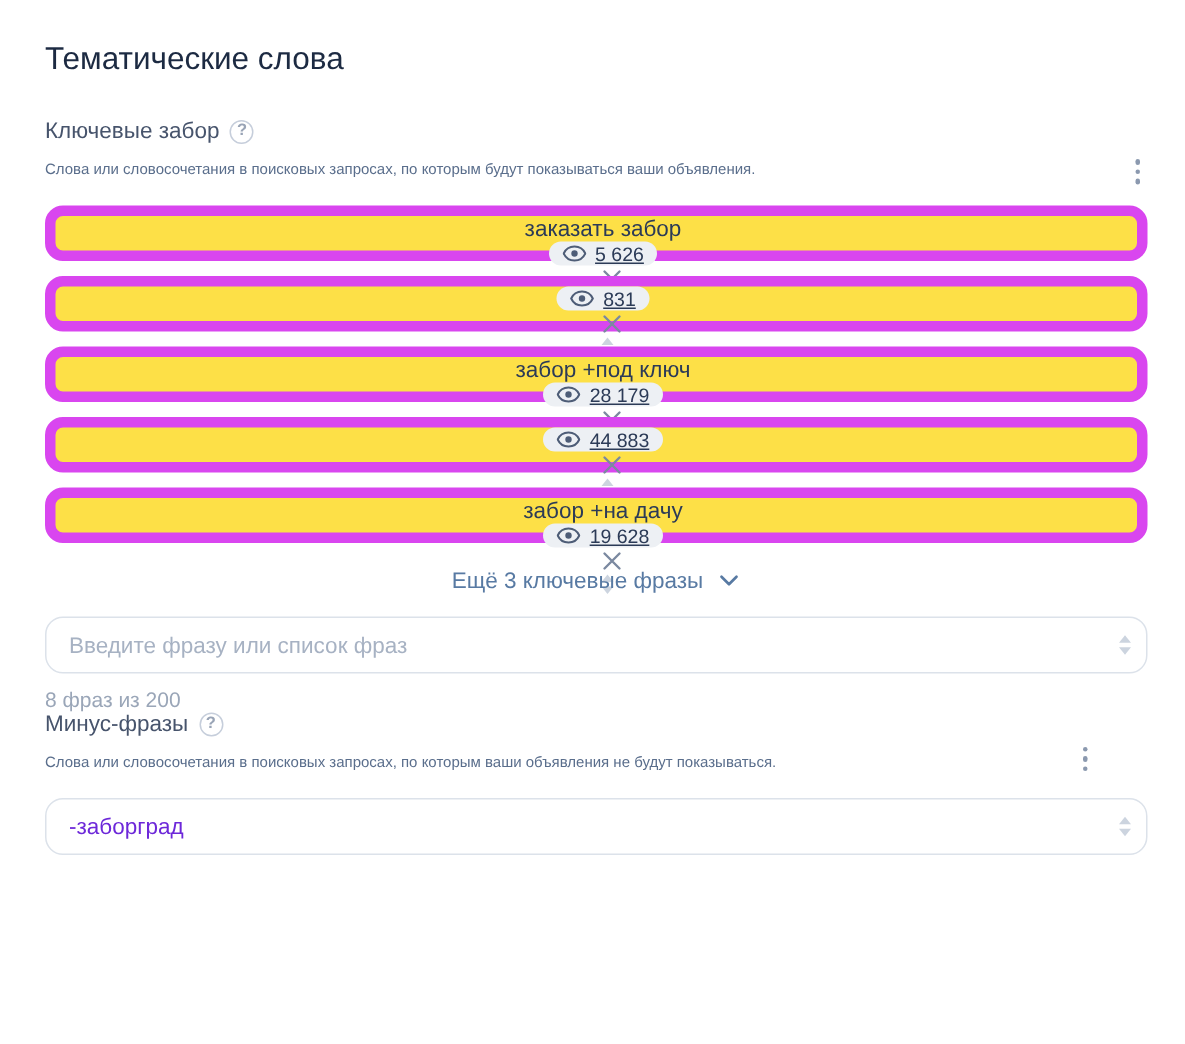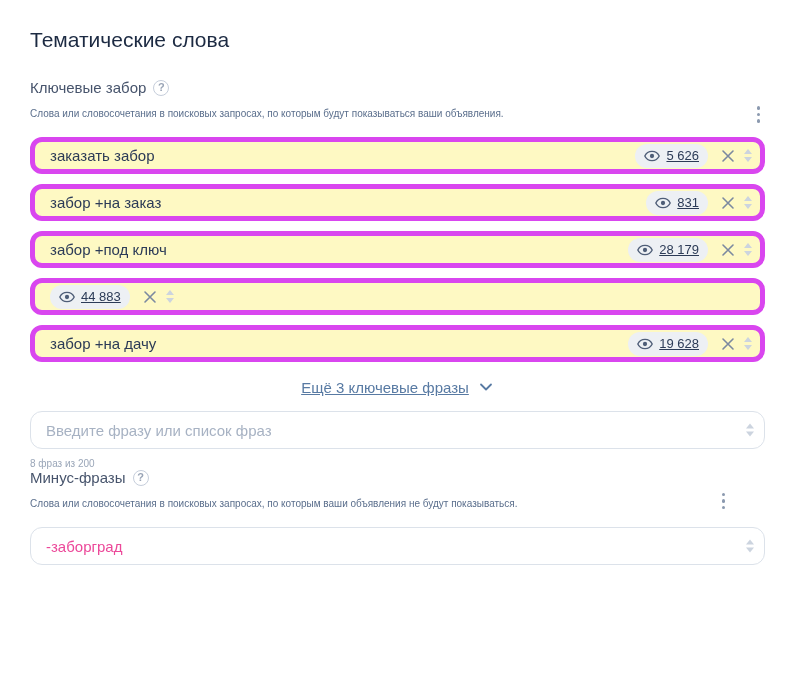--- a/index.html
+++ b/index.html
@@ -40,22 +40,22 @@
     display: flex; flex-direction: column; gap: 3px; align-items: center;
     padding: 3px; cursor: pointer;
   }
   .kebab.top { top: 2px; }
   .kebab.bottom { bottom: 4px; }
   .kebab i { width: 3.5px; height: 3.5px; border-radius: 50%; background: #8b99af; }
 
   .rows { display: flex; flex-direction: column; gap: 10px; }
   .row {
     display: flex; align-items: center; height: 37px;
-    border: 5px solid #d946ef; border-radius: 12px;
-    padding: 0 6px 0 15px; background: #fef9c3;
+    border: 7px solid #d946ef; border-radius: 12px;
+    padding: 0 6px 0 15px; background: #fde047; flex-direction: column;
   }
   .phrase { flex: 1; font-size: 15px; color: #2c3b57; }
   .badge {
     display: inline-flex; align-items: center; gap: 6px;
     background: #edf0f4; border-radius: 12px; height: 24px;
     padding: 0 9px; font-size: 13px; color: #2c3b57; text-decoration: underline;
   }
   .x-btn { margin-left: 11px; display: flex; align-items: center; cursor: pointer; }
 
   .arrows {
@@ -68,34 +68,34 @@
     border-bottom: 5px solid #ccd4df;
   }
   .tri-down {
     width: 0; height: 0; margin-top: 3px;
     border-left: 4px solid transparent; border-right: 4px solid transparent;
     border-top: 5px solid #ccd4df;
   }
 
   .expand {
     display: flex; justify-content: center; gap: 9px;
-    margin: 17px 0 15px 0; font-size: 15px; color: #587aa3; cursor: pointer; text-decoration: underline;
+    margin: 17px 0 15px 0; font-size: 15px; color: #587aa3; cursor: pointer;
   }
 
   .field { position: relative; }
   .text-field {
     width: 100%; height: 38px;
     border: 1px solid #dce2ea; border-radius: 12px;
-    padding: 0 28px 0 15px; font-size: 15px; color: #ec4899;
+    padding: 0 28px 0 15px; font-size: 15px; color: #6d28d9;
     outline: none; background: #fff; font-family: inherit;
   }
   .text-field::placeholder { color: #a7b2c3; }
   .field .arrows { position: absolute; right: 9px; top: 50%; transform: translateY(-50%); margin-left: 0; }
 
-  .muted { font-size: 10px; color: #9aa6b8; margin: 9px 0 0 0; }
+  .muted { font-size: 14px; color: #9aa6b8; margin: 9px 0 0 0; }
 
   .minus-section { }
 </style>
 </head>
 <body>
 
 <div class="wrap">
 
   <h1 class="page-title">Тематические слова</h1>
 
@@ -130,21 +130,20 @@
               <path d="M4 4l10 10M14 4L4 14" stroke="#7b89a0" stroke-width="1.6" stroke-linecap="round"></path>
             </svg>
         </span>
         <span class="arrows">
             <span class="tri-up"></span>
             <span class="tri-down"></span>
           </span>
       </div>
 
       <div class="row">
-        <span class="phrase">забор +на заказ</span>
         <span class="badge">
           <svg width="16" height="16" viewBox="0 0 24 24">
               <path d="M12 5C7.2 5 3 8 1.2 12 3 16 7.2 19 12 19s9-3 10.8-7C21 8 16.8 5 12 5z" fill="none" stroke="#4e5d77" stroke-width="2"></path>
               <circle cx="12" cy="12" r="3.2" fill="#4e5d77"></circle>
             </svg>
           <span>831</span>
         </span>
         <span class="x-btn">
           <svg width="18" height="18" viewBox="0 0 18 18">
               <path d="M4 4l10 10M14 4L4 14" stroke="#7b89a0" stroke-width="1.6" stroke-linecap="round"></path>

